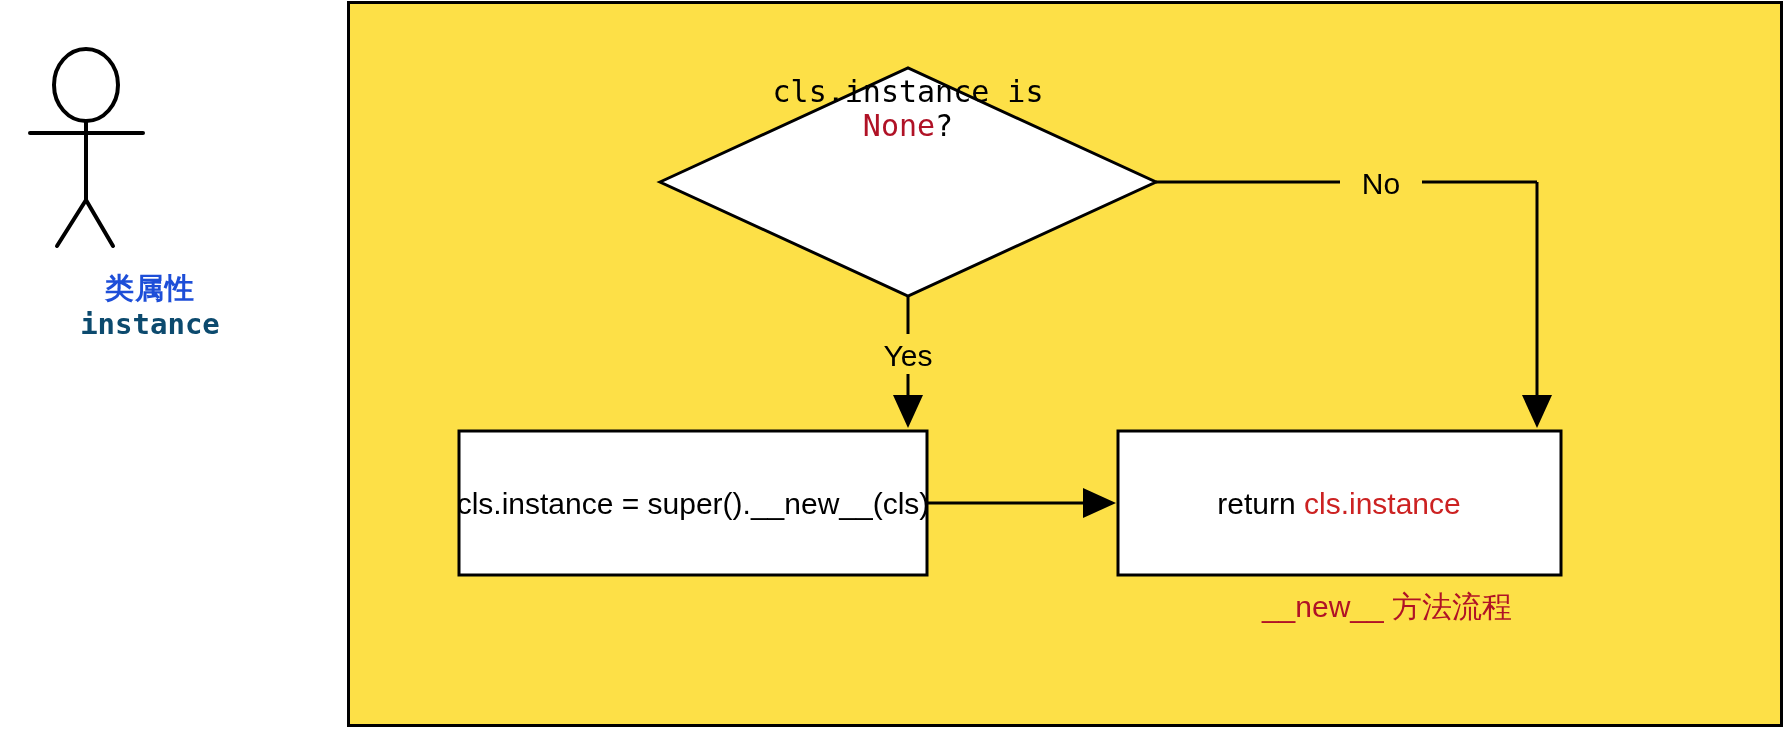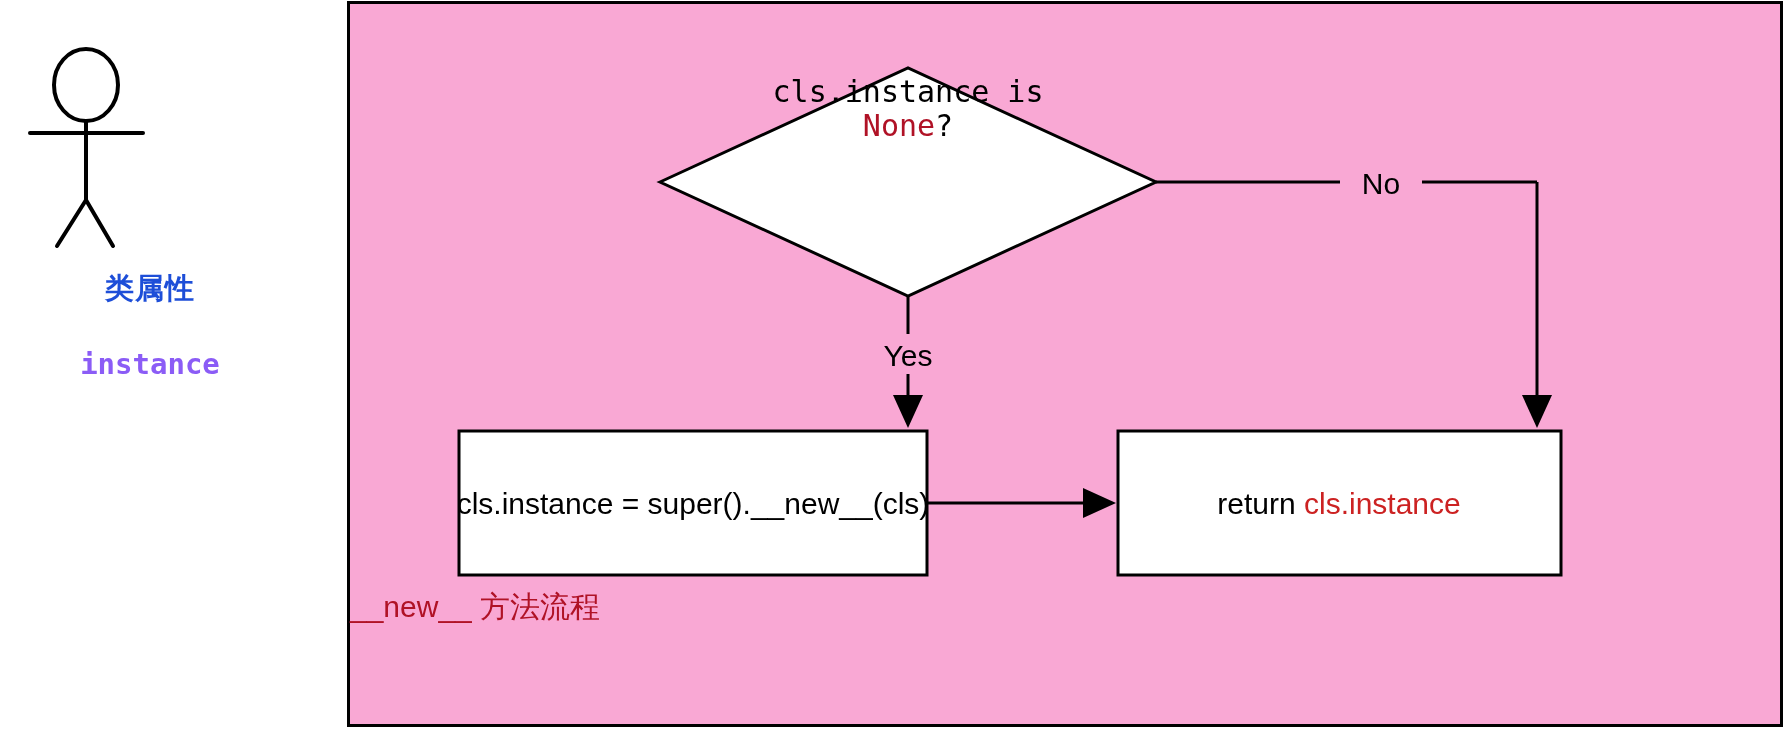--- a/index.html
+++ b/index.html
@@ -44,42 +44,41 @@
     font-weight: bold;
     font-size: 29px;
     color: #1d4ed8;
     letter-spacing: 1px;
   }
   .actor-label .mono {
     display: block;
     font-family: "DejaVu Sans Mono", "Liberation Mono", monospace;
     font-weight: bold;
     font-size: 29px;
-    color: #8b5cf6;
-    margin-top: 40px;
+    color: #0c4a6e;
   }
 
   
   .panel {
     position: absolute;
     left: 347px;
     top: 1px;
     width: 1436px;
     height: 726px;
     border: 3px solid #000000;
     box-sizing: border-box;
-    background: #f9a8d4;
+    background: #fde047;
   }
 
   .panel-caption {
     position: absolute;
     left: 0;
     top: 583px;
     width: 1162px;
-    text-align: left;
+    text-align: right;
     font-size: 30px;
     color: #b01226;
     font-family: "Liberation Sans", "DejaVu Sans", sans-serif;
     white-space: pre;
   }
 
   
   .flow-svg {
     position: absolute;
     left: 0;

